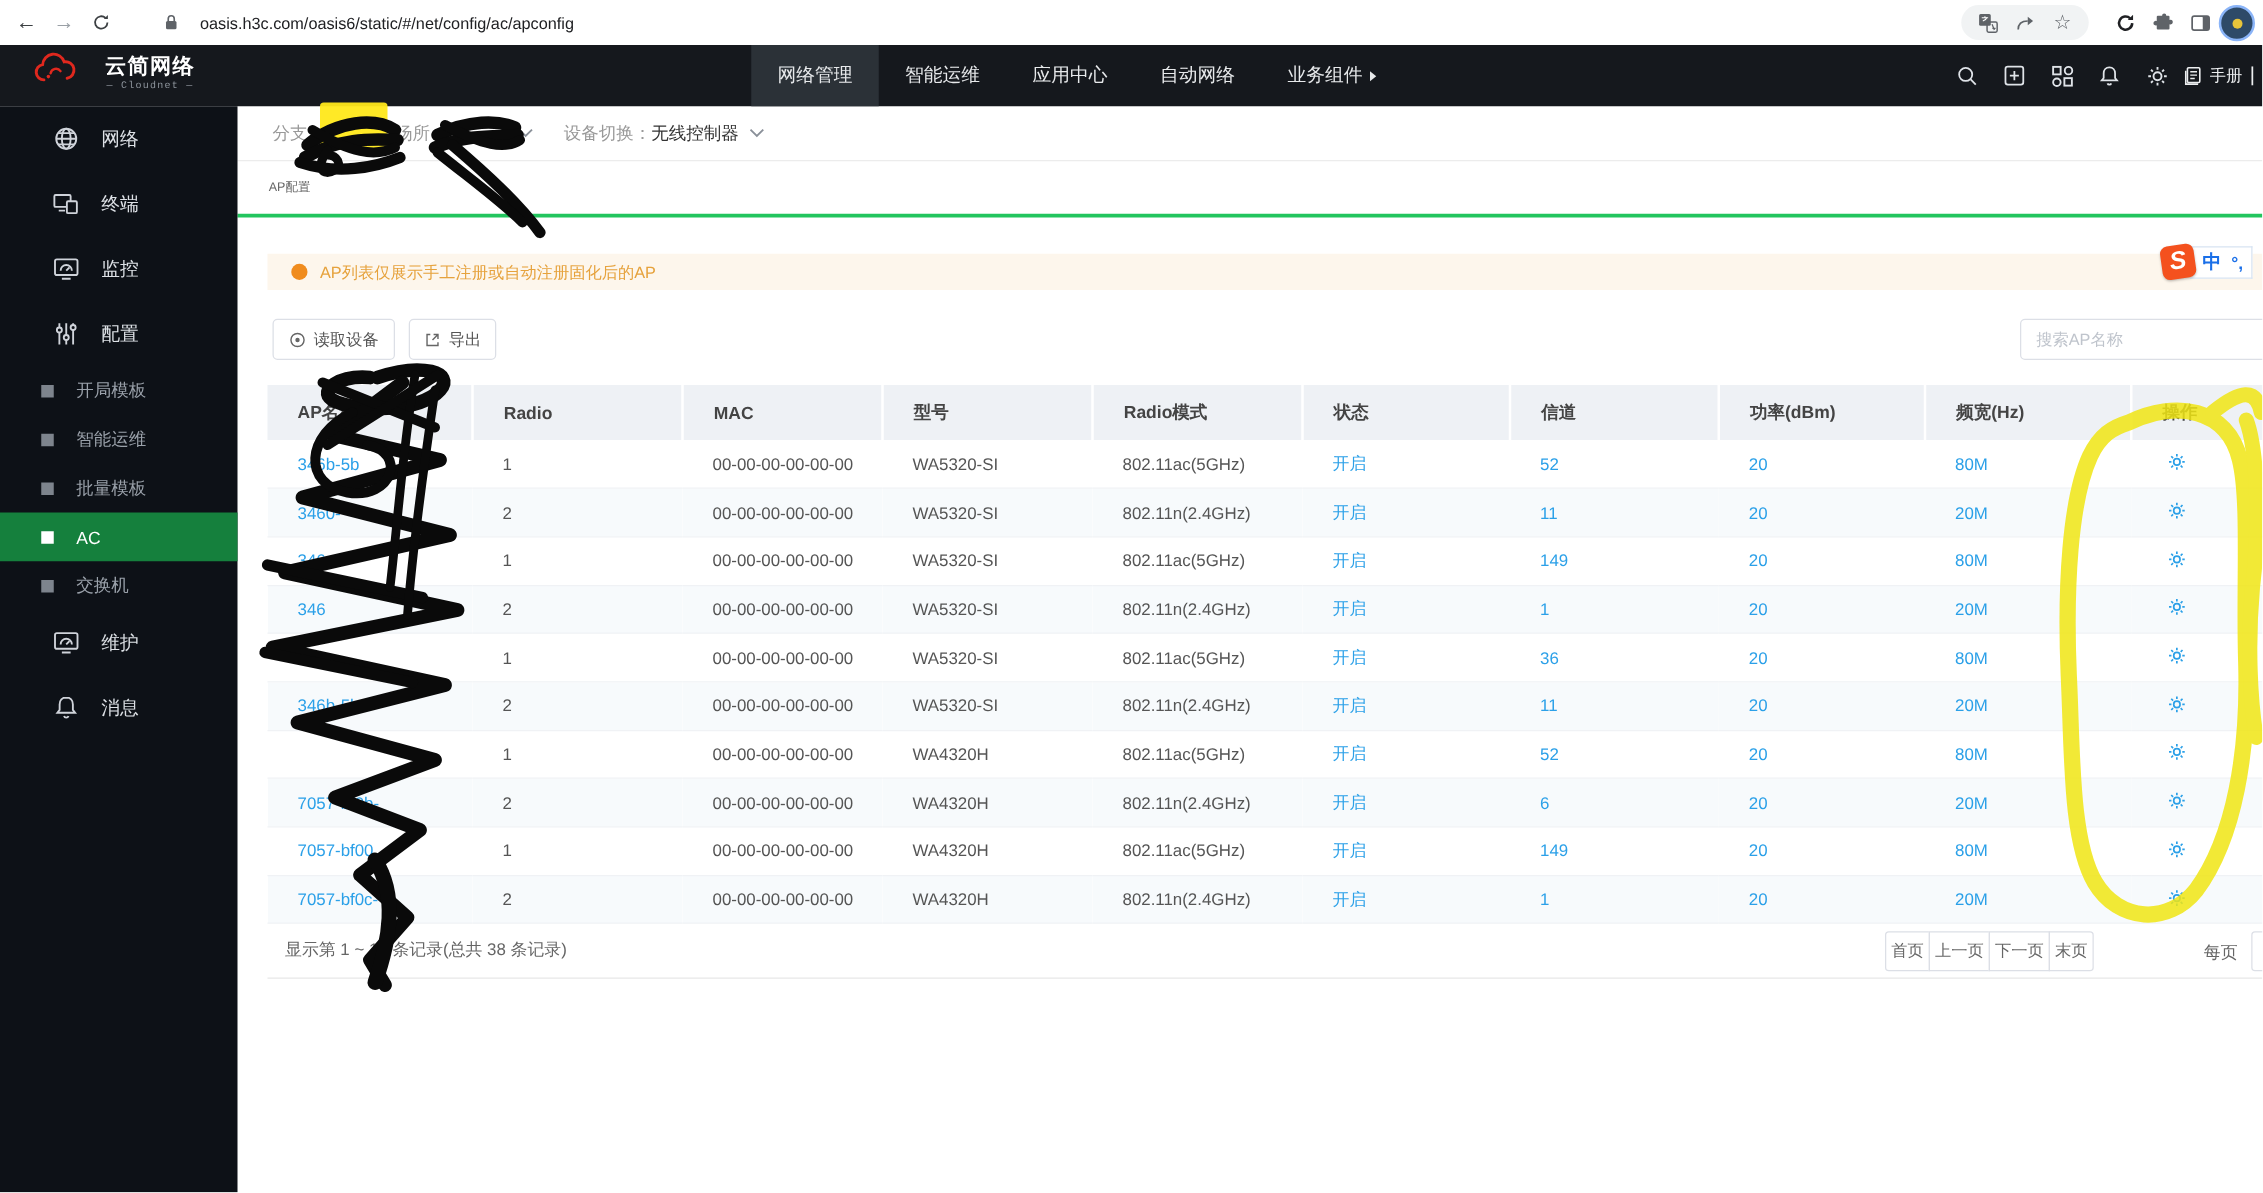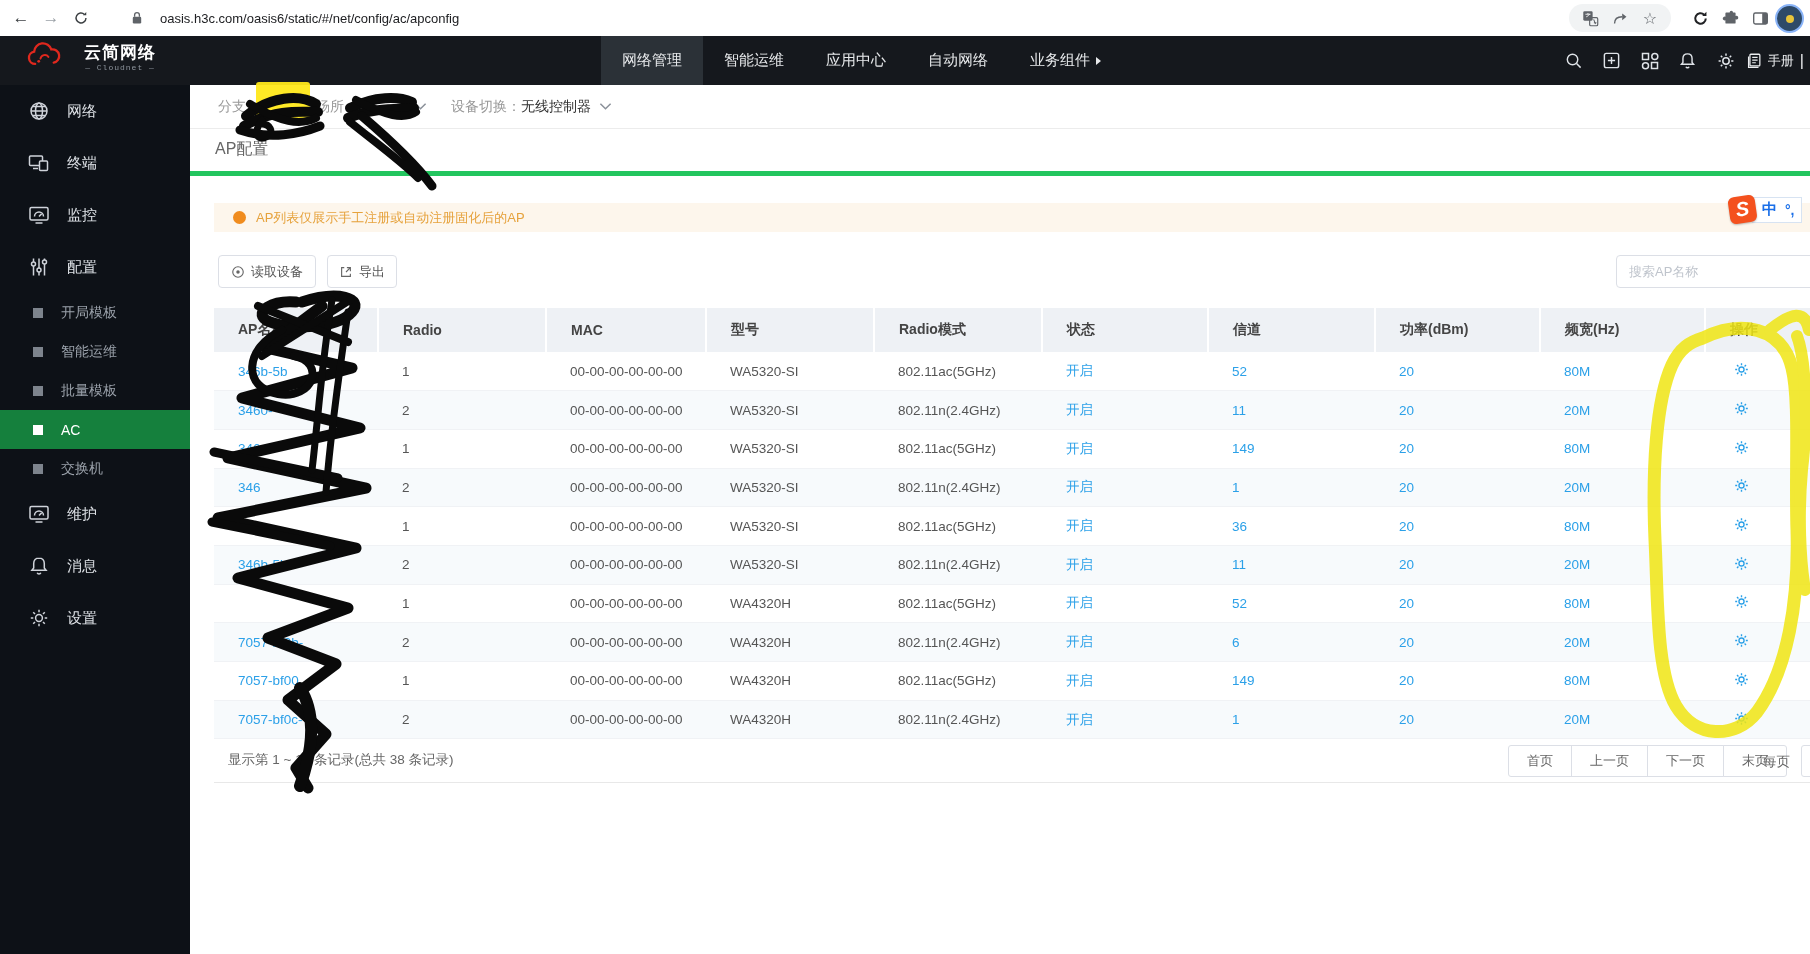--- a/index.html
+++ b/index.html
@@ -29,37 +29,37 @@
              font-size:15px;cursor:pointer;justify-content:center;}
   .menu-item.active{background:#2b3137;}
   .menu-item .arrow{width:0;height:0;border-left:5px solid #e7e9eb;border-top:4px solid transparent;
                     border-bottom:4px solid transparent;margin-left:6px;}
   .nav-right{position:absolute;right:4px;top:0;height:49px;display:flex;align-items:center;}
   .n-ic{width:38px;height:49px;display:flex;align-items:center;justify-content:center;color:#dfe3e8;}
   .manual{display:flex;align-items:center;color:#eceef0;font-size:13px;margin-right:4px;}
   .nav-div{color:#eceef0;font-size:16px;margin:0 2px;}
   
   .sidebar{position:absolute;top:85px;left:0;width:190px;bottom:0;background:#0d1117;z-index:4;}
-  .side-item{height:52px;display:flex;align-items:center;padding-left:28px;color:#dde1e6;
+  .side-item{height:52px;display:flex;align-items:center;padding-left:42px;color:#dde1e6;
              font-size:15px;cursor:pointer;}
   .side-item .sic{width:22px;height:22px;margin-right:17px;display:flex;align-items:center;}
   .side-sub{height:39px;display:flex;align-items:center;padding-left:33px;color:#9aa1aa;
             font-size:14px;cursor:pointer;}
   .side-sub .bullet{width:10px;height:10px;background:#7d848d;margin-right:18px;}
   .side-sub.active{background:#15803d;color:#fff;}
   .side-sub.active .bullet{background:#fff;}
   
   .content{position:absolute;left:190px;top:85px;right:0;bottom:0;background:#fff;}
   .crumbs{position:absolute;top:0;left:0;right:0;height:43px;border-bottom:1px solid #ececec;
           display:flex;align-items:center;padding-left:28px;font-size:14px;color:#999;}
   .crumb-spacer{display:inline-block;}
   .crumb-val{color:#333;}
   .chev{margin:0 0 0 8px;display:flex;align-items:center;}
-  .titlebar{position:absolute;top:43px;left:0;right:0;height:43px;border-bottom:5px solid #22c55e;
-            display:flex;align-items:center;padding-left:25px;font-size:16px;color:#666;}
+  .titlebar{position:absolute;top:43px;left:0;right:0;height:43px;border-bottom:3px solid #22c55e;
+            display:flex;align-items:center;padding-left:25px;font-size:10px;color:#666;}
   .notice{position:absolute;top:118px;left:24px;right:0;height:29px;background:#fdf6ec;
           display:flex;align-items:center;font-size:13px;color:#e6a23c;}
   .notice .dot{width:13px;height:13px;border-radius:50%;background:#f08c1e;margin:0 10px 0 19px;}
   .btn{position:absolute;top:170px;height:33px;background:#fff;border:1px solid #dcdfe6;border-radius:4px;
        display:flex;align-items:center;justify-content:center;font-size:13px;color:#555;cursor:pointer;box-sizing:border-box;}
   .btn .bic{display:flex;align-items:center;margin-right:6px;}
   #btn-read{left:28px;width:98px;}
   #btn-export{left:137px;width:70px;}
   .search{position:absolute;top:170px;left:1426px;width:200px;height:33px;border:1px solid #dcdfe6;
           border-radius:4px;box-sizing:border-box;font-size:13px;color:#333;padding:0 12px;outline:none;
@@ -70,21 +70,21 @@
   th{height:44px;background:#eef1f5;font-size:14px;color:#444;text-align:left;padding:0 0 0 24px;
      border-right:2px solid #fff;font-weight:bold;box-sizing:border-box;}
   td{height:38.7px;font-size:13.5px;color:#555;padding:0 0 0 24px;border-bottom:1px solid #f0f2f5;
      box-sizing:border-box;white-space:nowrap;overflow:hidden;}
   tr.alt td{background:#f7fafc;}
   .link{color:#2ba0e8;cursor:pointer;}
   td.op{padding-left:28px;}
   .gear-btn{display:inline-flex;cursor:pointer;}
   .pager-summary{position:absolute;top:666px;left:38px;font-size:13.5px;color:#666;}
   .pager{position:absolute;top:660px;left:1318px;display:flex;}
-  .pbtn{height:32px;padding:0 18px;border:1px solid #dcdfe6;background:#fff;font-size:13px;color:#666;
+  .pbtn{height:32px;padding:0 4px;border:1px solid #dcdfe6;background:#fff;font-size:13px;color:#666;
         display:flex;align-items:center;margin-left:-1px;cursor:pointer;box-sizing:border-box;}
   .pbtn:first-child{border-radius:3px 0 0 3px;margin-left:0;}
   .pbtn:last-child{border-radius:0 3px 3px 0;}
   .perpage{position:absolute;top:668px;left:1573px;font-size:13.5px;color:#666;}
   .ppsel{position:absolute;top:660px;left:1611px;width:60px;height:32px;border:1px solid #dcdfe6;
          border-radius:3px;background:#fff;box-sizing:border-box;cursor:pointer;}
   .bottom-line{position:absolute;top:697px;left:24px;right:0;border-top:1px solid #e8e8e8;}
   
   .ime{position:absolute;top:196px;left:1729px;display:flex;align-items:center;z-index:20;}
   .ime-s{width:27px;height:27px;background:#f4511e;border-radius:6px;transform:rotate(-8deg);
@@ -325,31 +325,20 @@
       <div class="side-item">
         <span class="sic">
           <svg width="22" height="22" viewBox="0 0 22 22">
             <g fill="none" stroke="#cfd3da" stroke-width="1.5">
               <path d="M11 3c-3.3 0-5.3 2.4-5.3 5.5v4.4L3.9 15.2h14.2l-1.8-2.3V8.5C16.3 5.4 14.3 3 11 3z"></path>
               <path d="M9.2 17.8a1.9 1.9 0 0 0 3.6 0"></path>
             </g>
           </svg>
         </span>
         <span>消息</span>
-      </div>
-      <div class="side-item">
-        <span class="sic">
-          <svg width="22" height="22" viewBox="0 0 22 22">
-            <g fill="none" stroke="#cfd3da" stroke-width="1.5">
-              <circle cx="11" cy="11" r="3.4"></circle>
-              <path d="M11 2.8v2.5M11 16.7v2.5M2.8 11h2.5M16.7 11h2.5M5.2 5.2l1.8 1.8M15 15l1.8 1.8M16.8 5.2L15 7M7 15l-1.8 1.8"></path>
-            </g>
-          </svg>
-        </span>
-        <span>设置</span>
       </div>
     </div>
 
   <div class="content">
     <div class="crumbs">
       <span>分支：</span>
       <span class="crumb-spacer" style="width:56px;"></span>
       <span>场所：</span>
       <span class="crumb-spacer" style="width:48px;"></span>
       <span class="chev">

